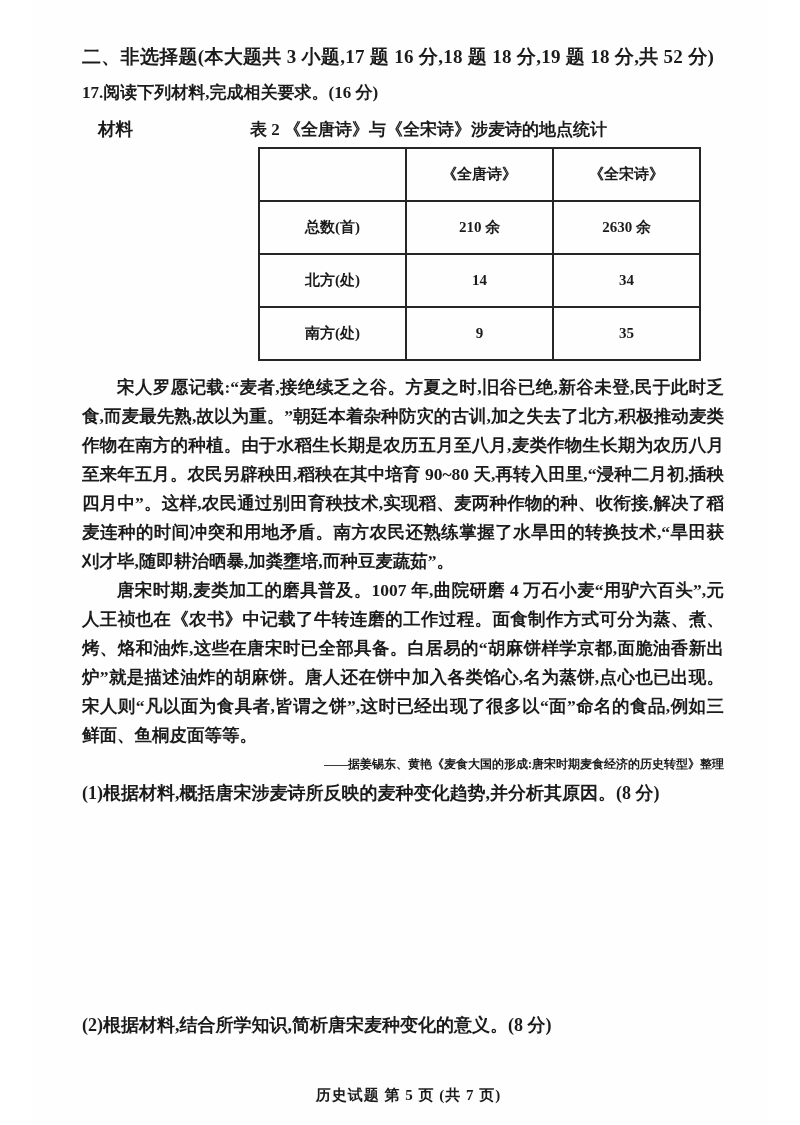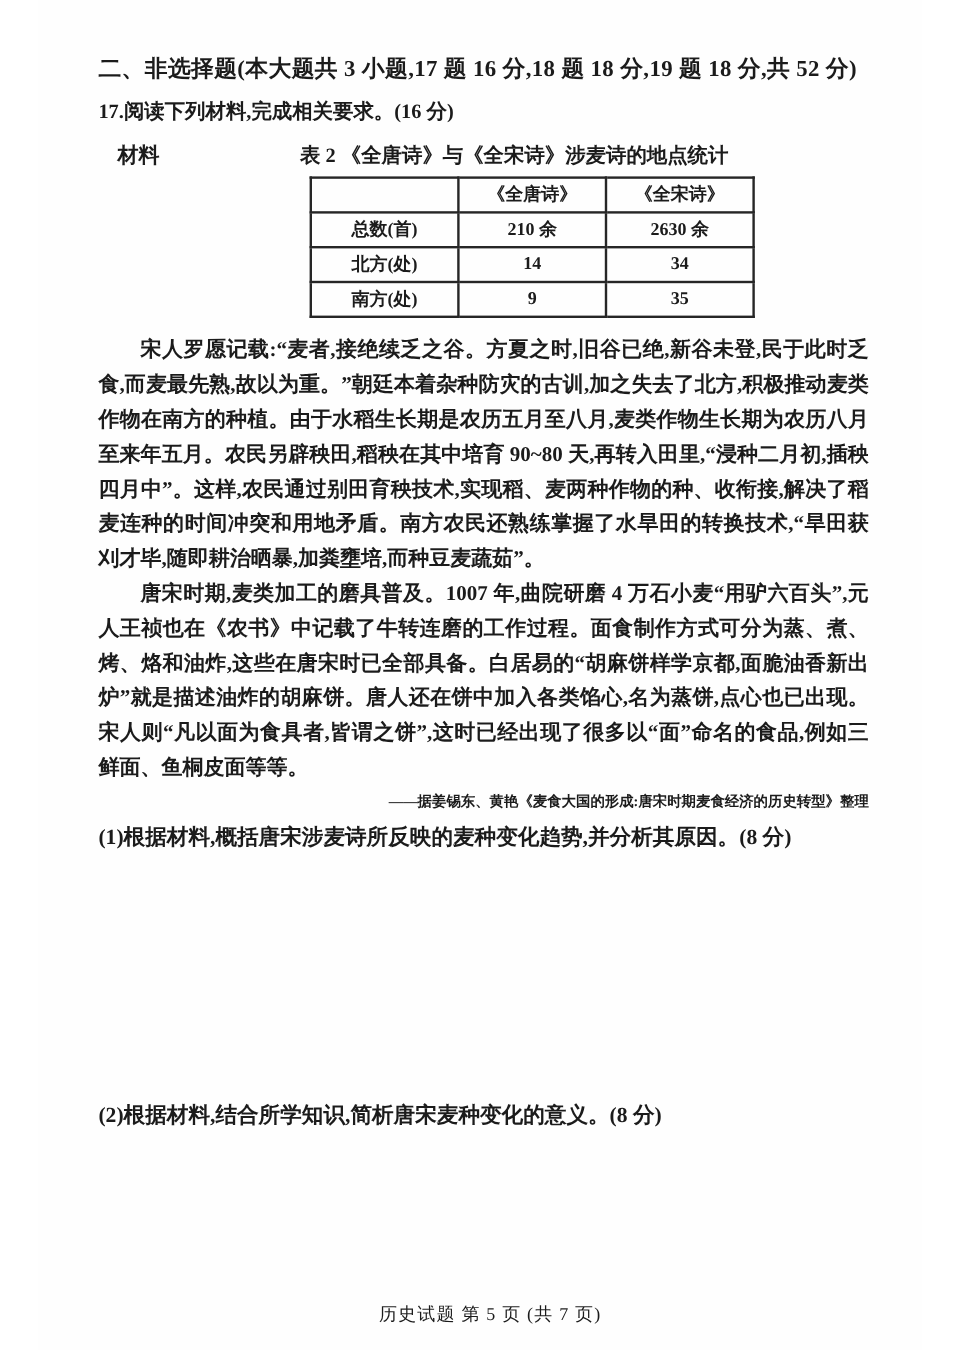--- a/index.html
+++ b/index.html
@@ -49,21 +49,21 @@
     margin: 6px 0 12px 176px;
   }
   .stats-table th, .stats-table td {
     border: 2px solid #262626;
     width: 121px;
     height: 27px;
     text-align: center;
     vertical-align: middle;
     font-size: 15px;
     font-weight: bold;
-    padding: 0;
+    padding: 12px;
   }
   .body-para {
     font-size: 17.5px;
     line-height: 29px;
     font-weight: 600;
     text-align: justify;
     text-indent: 2em;
     margin: 0;
   }
   .citation {
@@ -80,21 +80,21 @@
     margin: 0;
   }
   .question.q2 { margin-top: 203px; }
   .page-footer {
     position: absolute;
     left: 17px;
     right: 0;
     bottom: 20px;
     text-align: center;
     font-size: 15px;
-    font-weight: normal;
+    font-weight: bold;
     letter-spacing: 1px;
   }
 </style>
 </head>
 <body>
 
 <div class="page">
 
   <p class="section-header">二、非选择题(本大题共 3 小题,17 题 16 分,18 题 18 分,19 题 18 分,共 52 分)</p>
 

